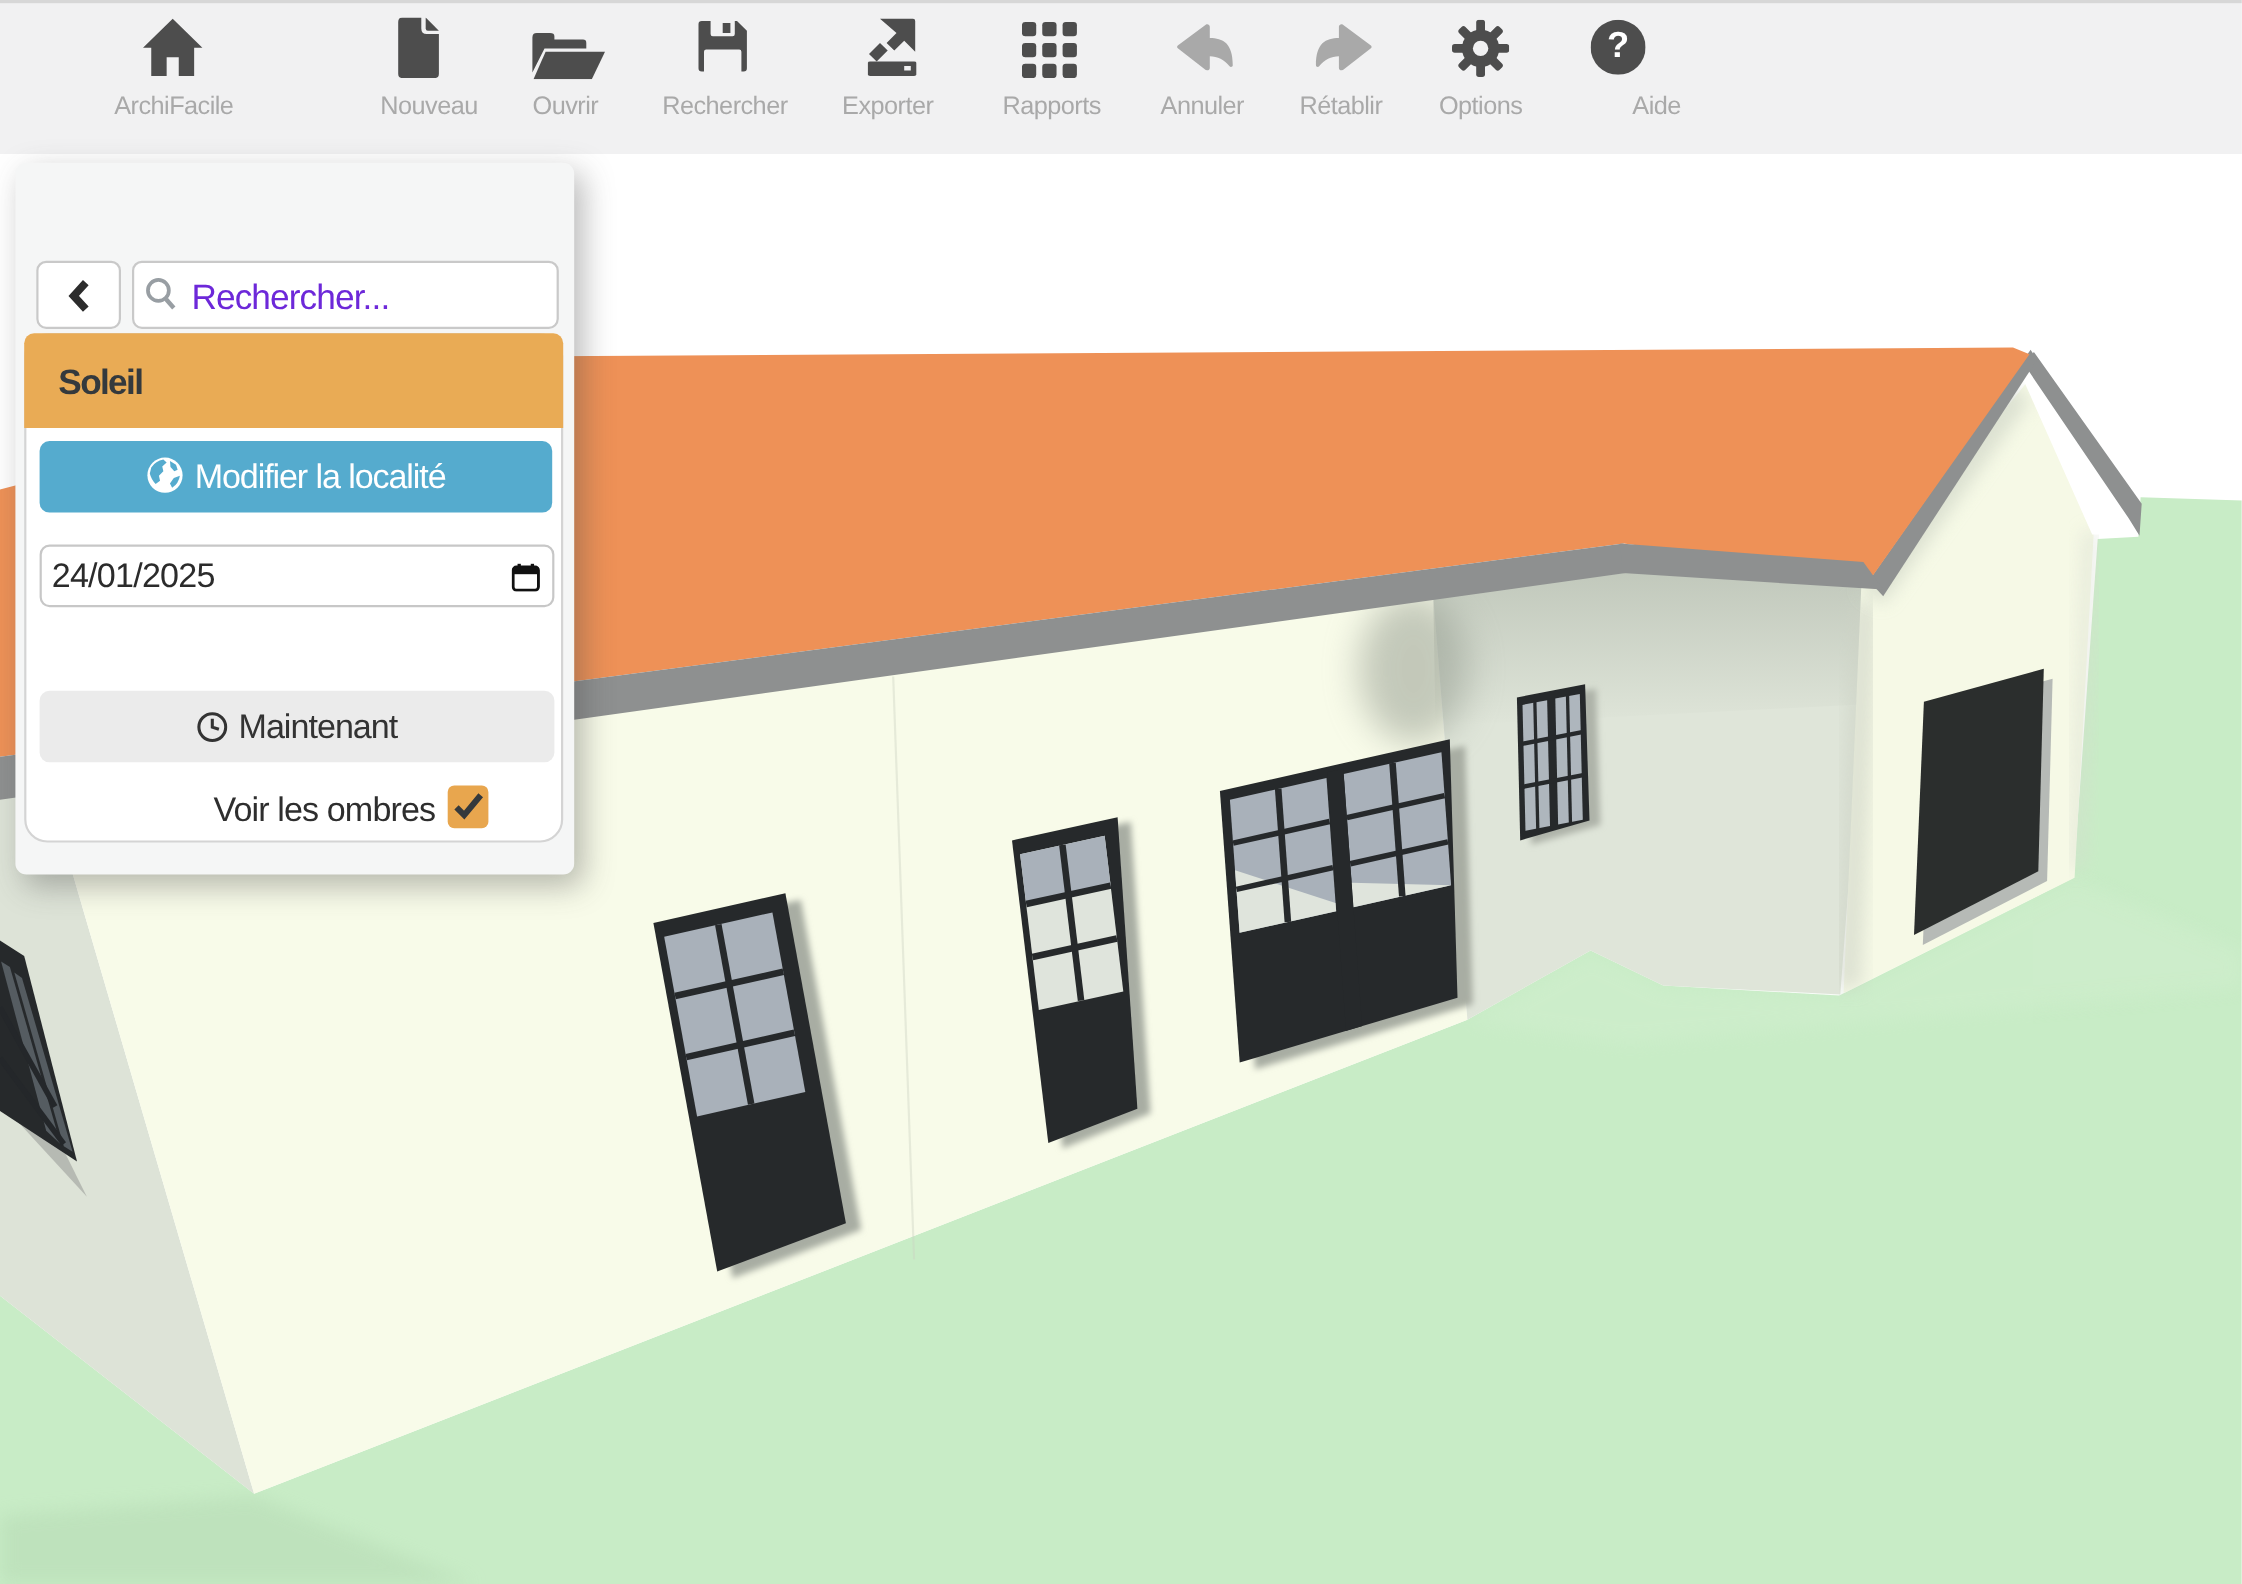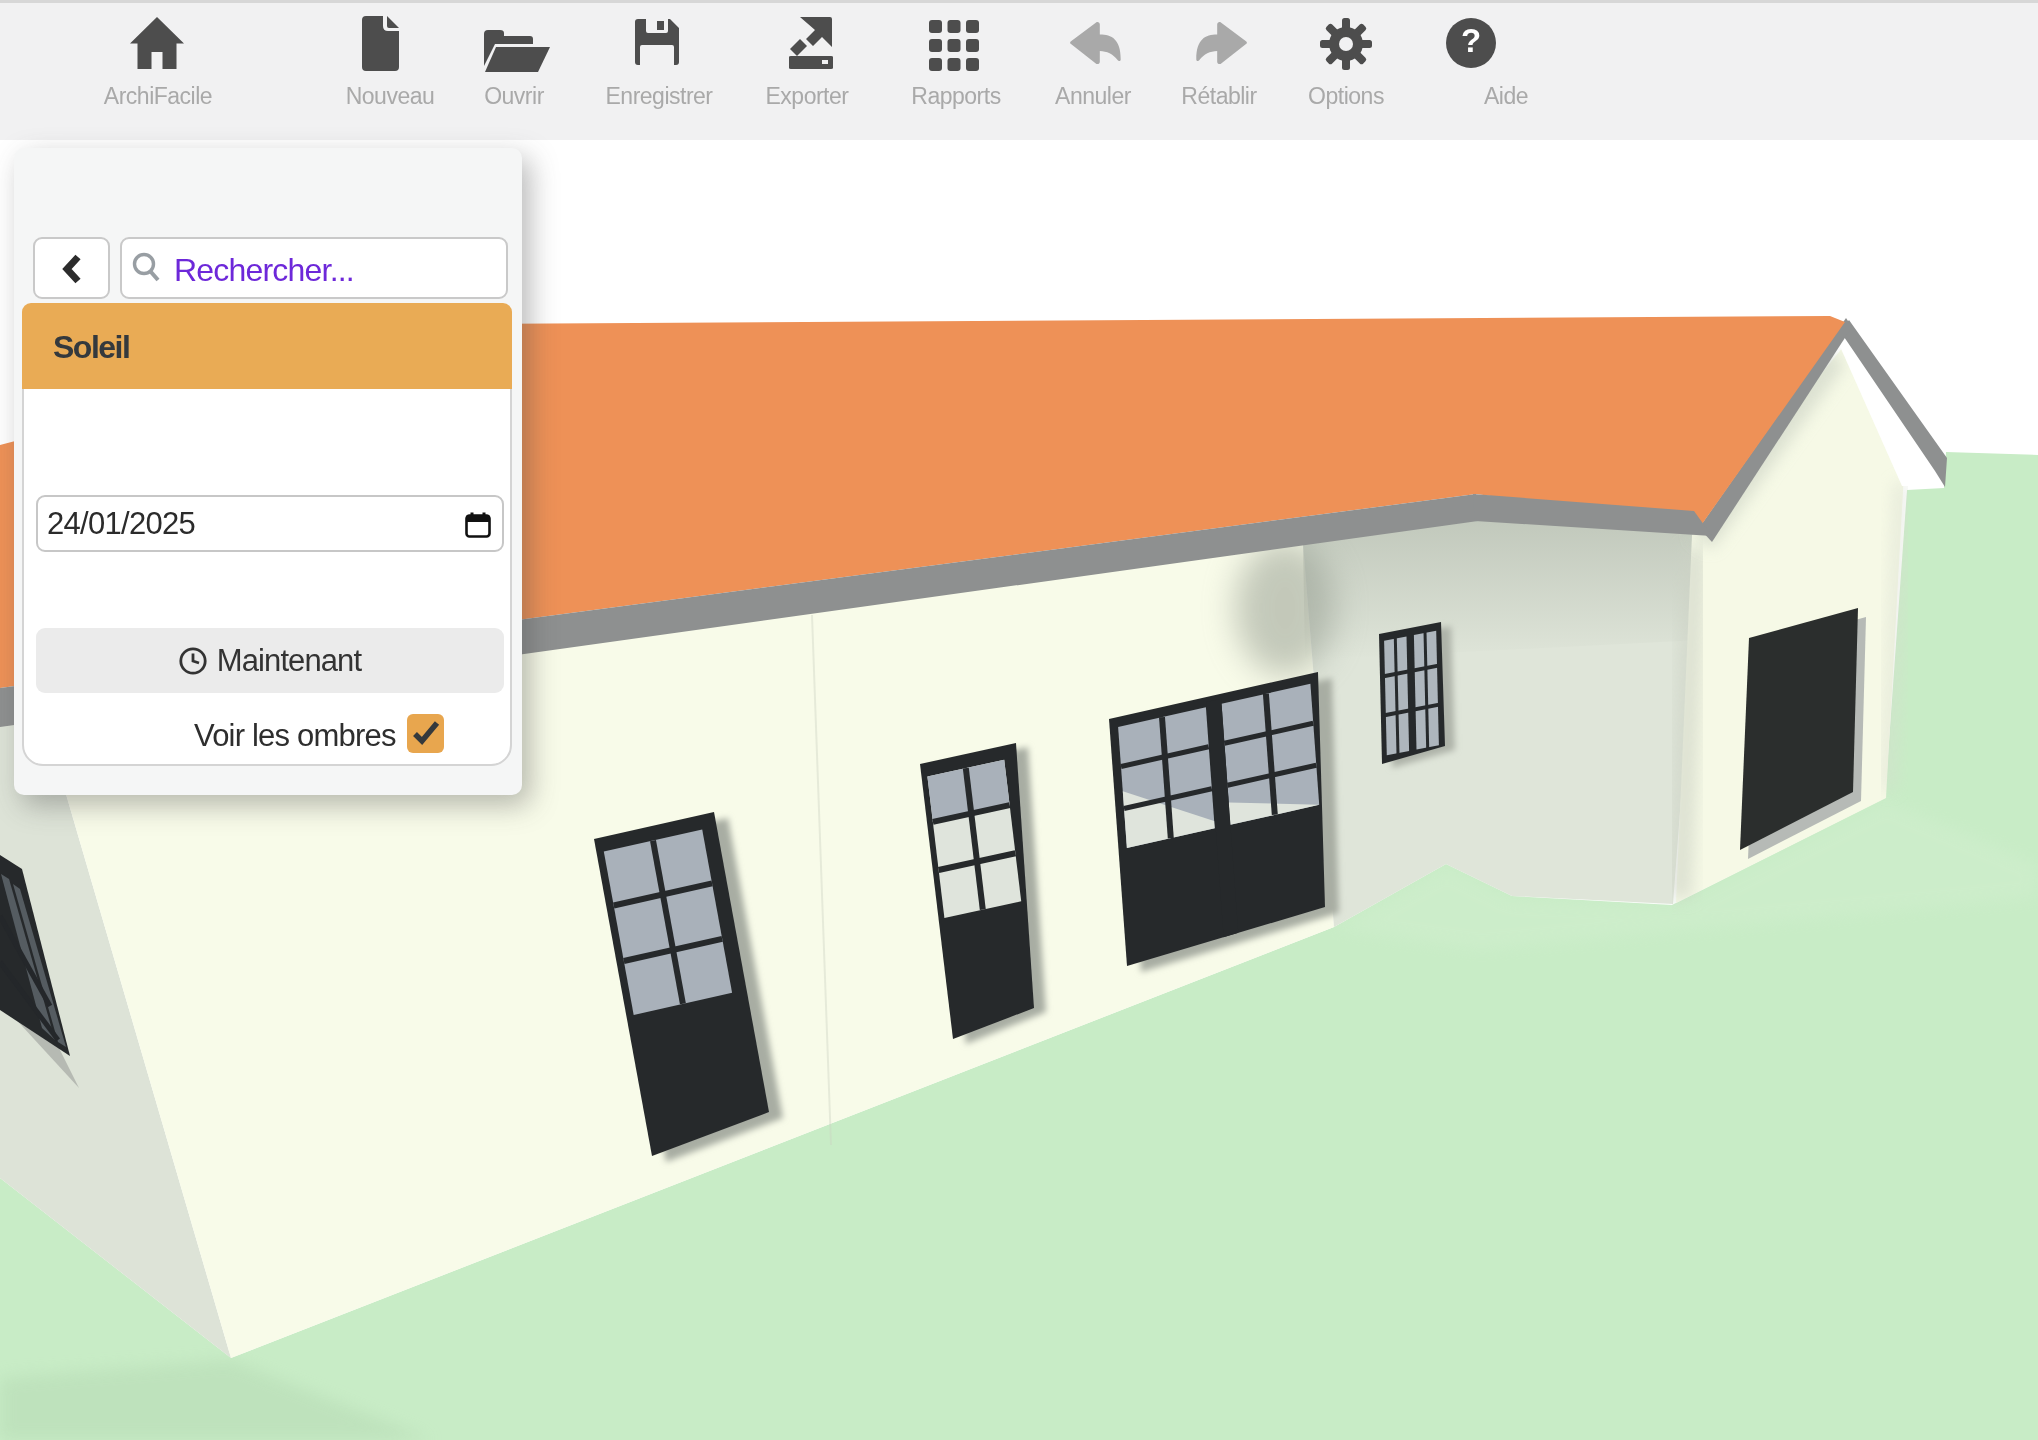--- a/index.html
+++ b/index.html
@@ -134,21 +134,21 @@
     <div class="lb" style="left:390px">Nouveau</div>
 <svg class="ic" style="left:482px;top:19px" width="68" height="50" viewBox="0 0 68 50">
 <path fill="#4d4d4d" d="M2 44 L2 12 Q2 8 6 8 L18 8 Q22 8 22 11 L22 14 L48 14 Q51 14 51 17 L51 22 L13 22 Z"></path>
 <path fill="#4d4d4d" d="M14 25 L68 25 L56 50 L3 50 Z"></path>
     </svg>
     <div class="lb" style="left:514px">Ouvrir</div>
 <svg class="ic" style="left:633px;top:14px" width="48" height="50" viewBox="0 0 48 50">
 <path fill="#4d4d4d" d="M2 5 Q2 2 5 2 L13 2 L13 14 Q13 16 15 16 L33 16 Q35 16 35 14 L35 2 L37 2 L46 11 L46 45 Q46 48 43 48 L41 48 L41 30 Q41 28 39 28 L9 28 Q7 28 7 30 L7 48 L5 48 Q2 48 2 45 Z"></path>
 <path fill="#4d4d4d" d="M24 4 L31 4 L31 13 L24 13 Z"></path>
     </svg>
-    <div class="lb" style="left:659px">Enregistrer</div>
+    <div class="lb" style="left:659px">Rechercher</div>
 <svg class="ic" style="left:786px;top:13px" width="49" height="54" viewBox="0 0 49 54">
 <path fill="#4d4d4d" d="M14 1 L44 1 Q46 1 46 3 L46 31 L36 21 L27 30 L20 23 L29 14 Z"></path>
 <path fill="#4d4d4d" d="M4 33 L14 23 L21 30 L11 40 Z"></path>
 <path fill="#4d4d4d" d="M3 41 Q3 40 5 40 L45 40 Q47 40 47 41 L47 52 Q47 53 45 53 L5 53 Q3 53 3 52 Z M36 44 L42 44 L42 48 L36 48 Z" fill-rule="evenodd"></path>
     </svg>
     <div class="lb" style="left:807px">Exporter</div>
 <svg class="ic" style="left:929px;top:17px" width="50" height="51" viewBox="0 0 50 51">
       <rect x="0.0" y="0" width="13" height="13" rx="3" fill="#4d4d4d"></rect>
       <rect x="18.5" y="0" width="13" height="13" rx="3" fill="#4d4d4d"></rect>
       <rect x="37.0" y="0" width="13" height="13" rx="3" fill="#4d4d4d"></rect>
@@ -193,20 +193,26 @@
   </div>
   <div class="search">
     <svg style="position:absolute;left:9px;top:13px" width="30" height="32" viewBox="0 0 30 32">
       <circle cx="13" cy="12" r="9.5" fill="none" stroke="#989ea3" stroke-width="3.4"></circle>
       <line x1="20" y1="20" x2="27" y2="28" stroke="#989ea3" stroke-width="4"></line>
     </svg>
     <span>Rechercher...</span>
   </div>
   <div class="card">
     <div class="cardhead">Soleil</div>
+    <div class="btnblue"><svg style="vertical-align:-5px;margin-right:10px" width="34" height="34" viewBox="0 0 34 34">
+      <circle cx="17" cy="17" r="16" fill="#ffffff"></circle>
+      <path fill="#55abce" d="M4.5 10 Q8.5 4 15.5 2.8 L18.5 5.5 L14.5 9 L15.5 13.5 L11.5 17.5 L12.5 22 L8.5 25 Q4.5 21 3.2 15.5 Z"></path>
+      <path fill="#55abce" d="M21.5 4.2 L27 7.5 L28.5 12 L25.5 13.5 L22 9.5 Z"></path>
+      <path fill="#55abce" d="M25 19.5 L30.5 17.5 Q29.5 24.5 23.5 28.5 L21.5 24.5 Z"></path>
+    </svg>Modifier la localité</div>
     <div class="inp date">24/01/2025
       <svg style="position:absolute;right:11px;top:15px" width="26" height="26" viewBox="0 0 26 26">
         <rect x="1.5" y="3.5" width="23" height="21" rx="3" fill="none" stroke="#111" stroke-width="2.6"></rect>
         <line x1="7" y1="0.5" x2="7" y2="6" stroke="#111" stroke-width="3"></line>
         <line x1="19" y1="0.5" x2="19" y2="6" stroke="#111" stroke-width="3"></line>
         <rect x="1.5" y="3.5" width="23" height="6.5" fill="#111"></rect>
       </svg>
     </div>
     <div class="btngray"><svg style="vertical-align:-4px;margin-right:10px" width="28" height="28" viewBox="0 0 28 28">
         <circle cx="14" cy="14" r="12.2" fill="none" stroke="#333" stroke-width="2.8"></circle>

